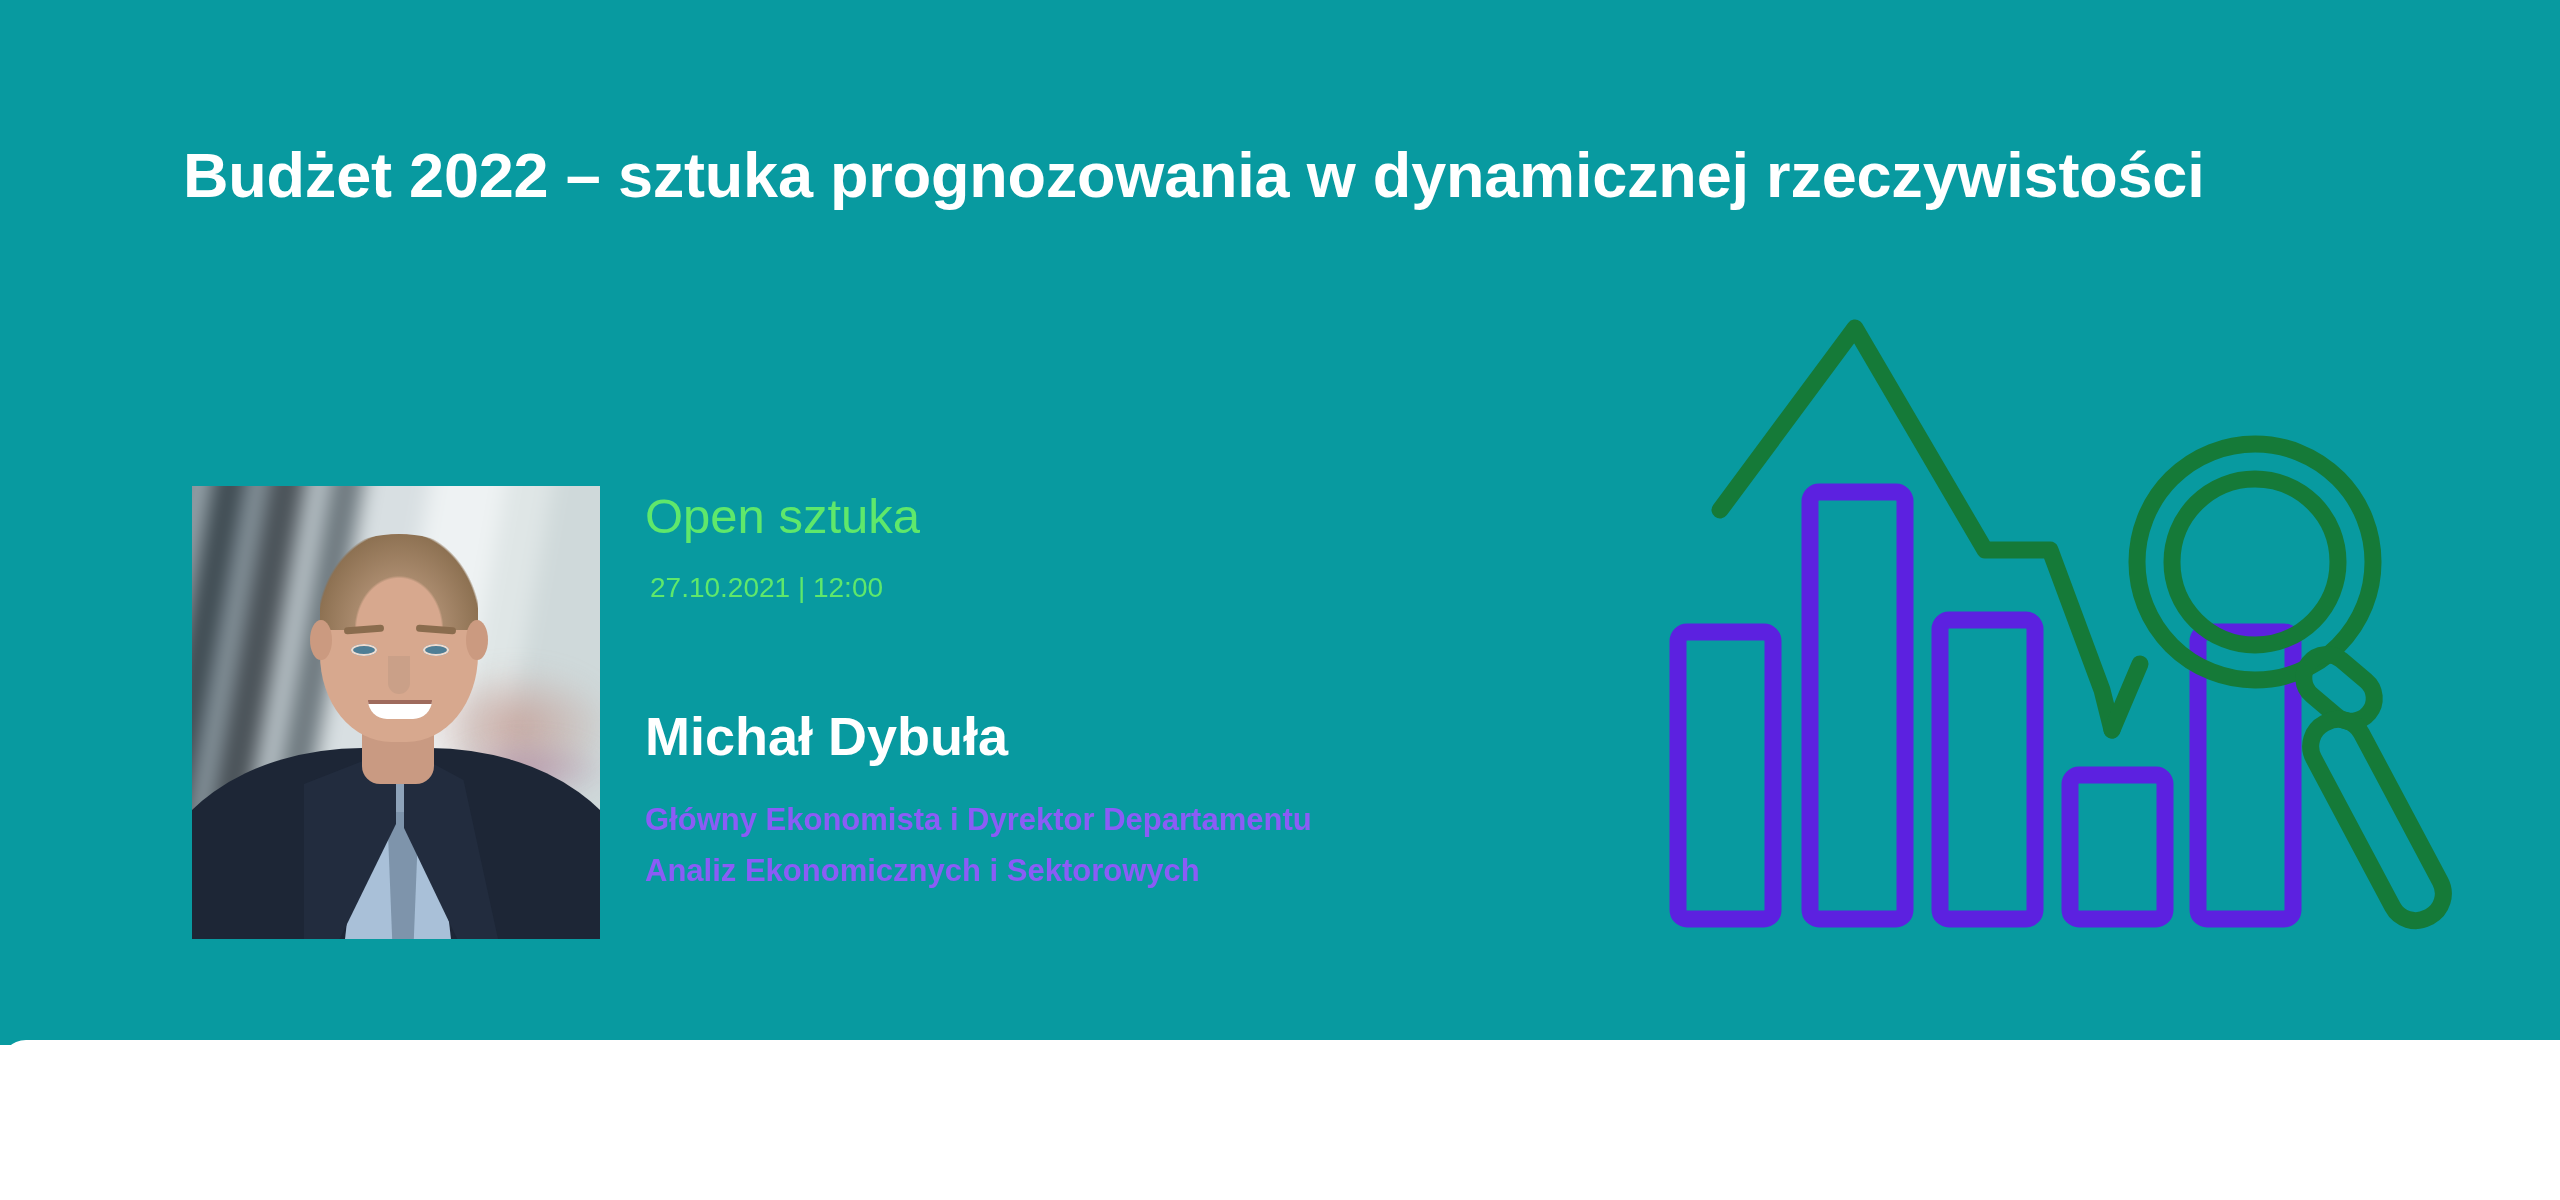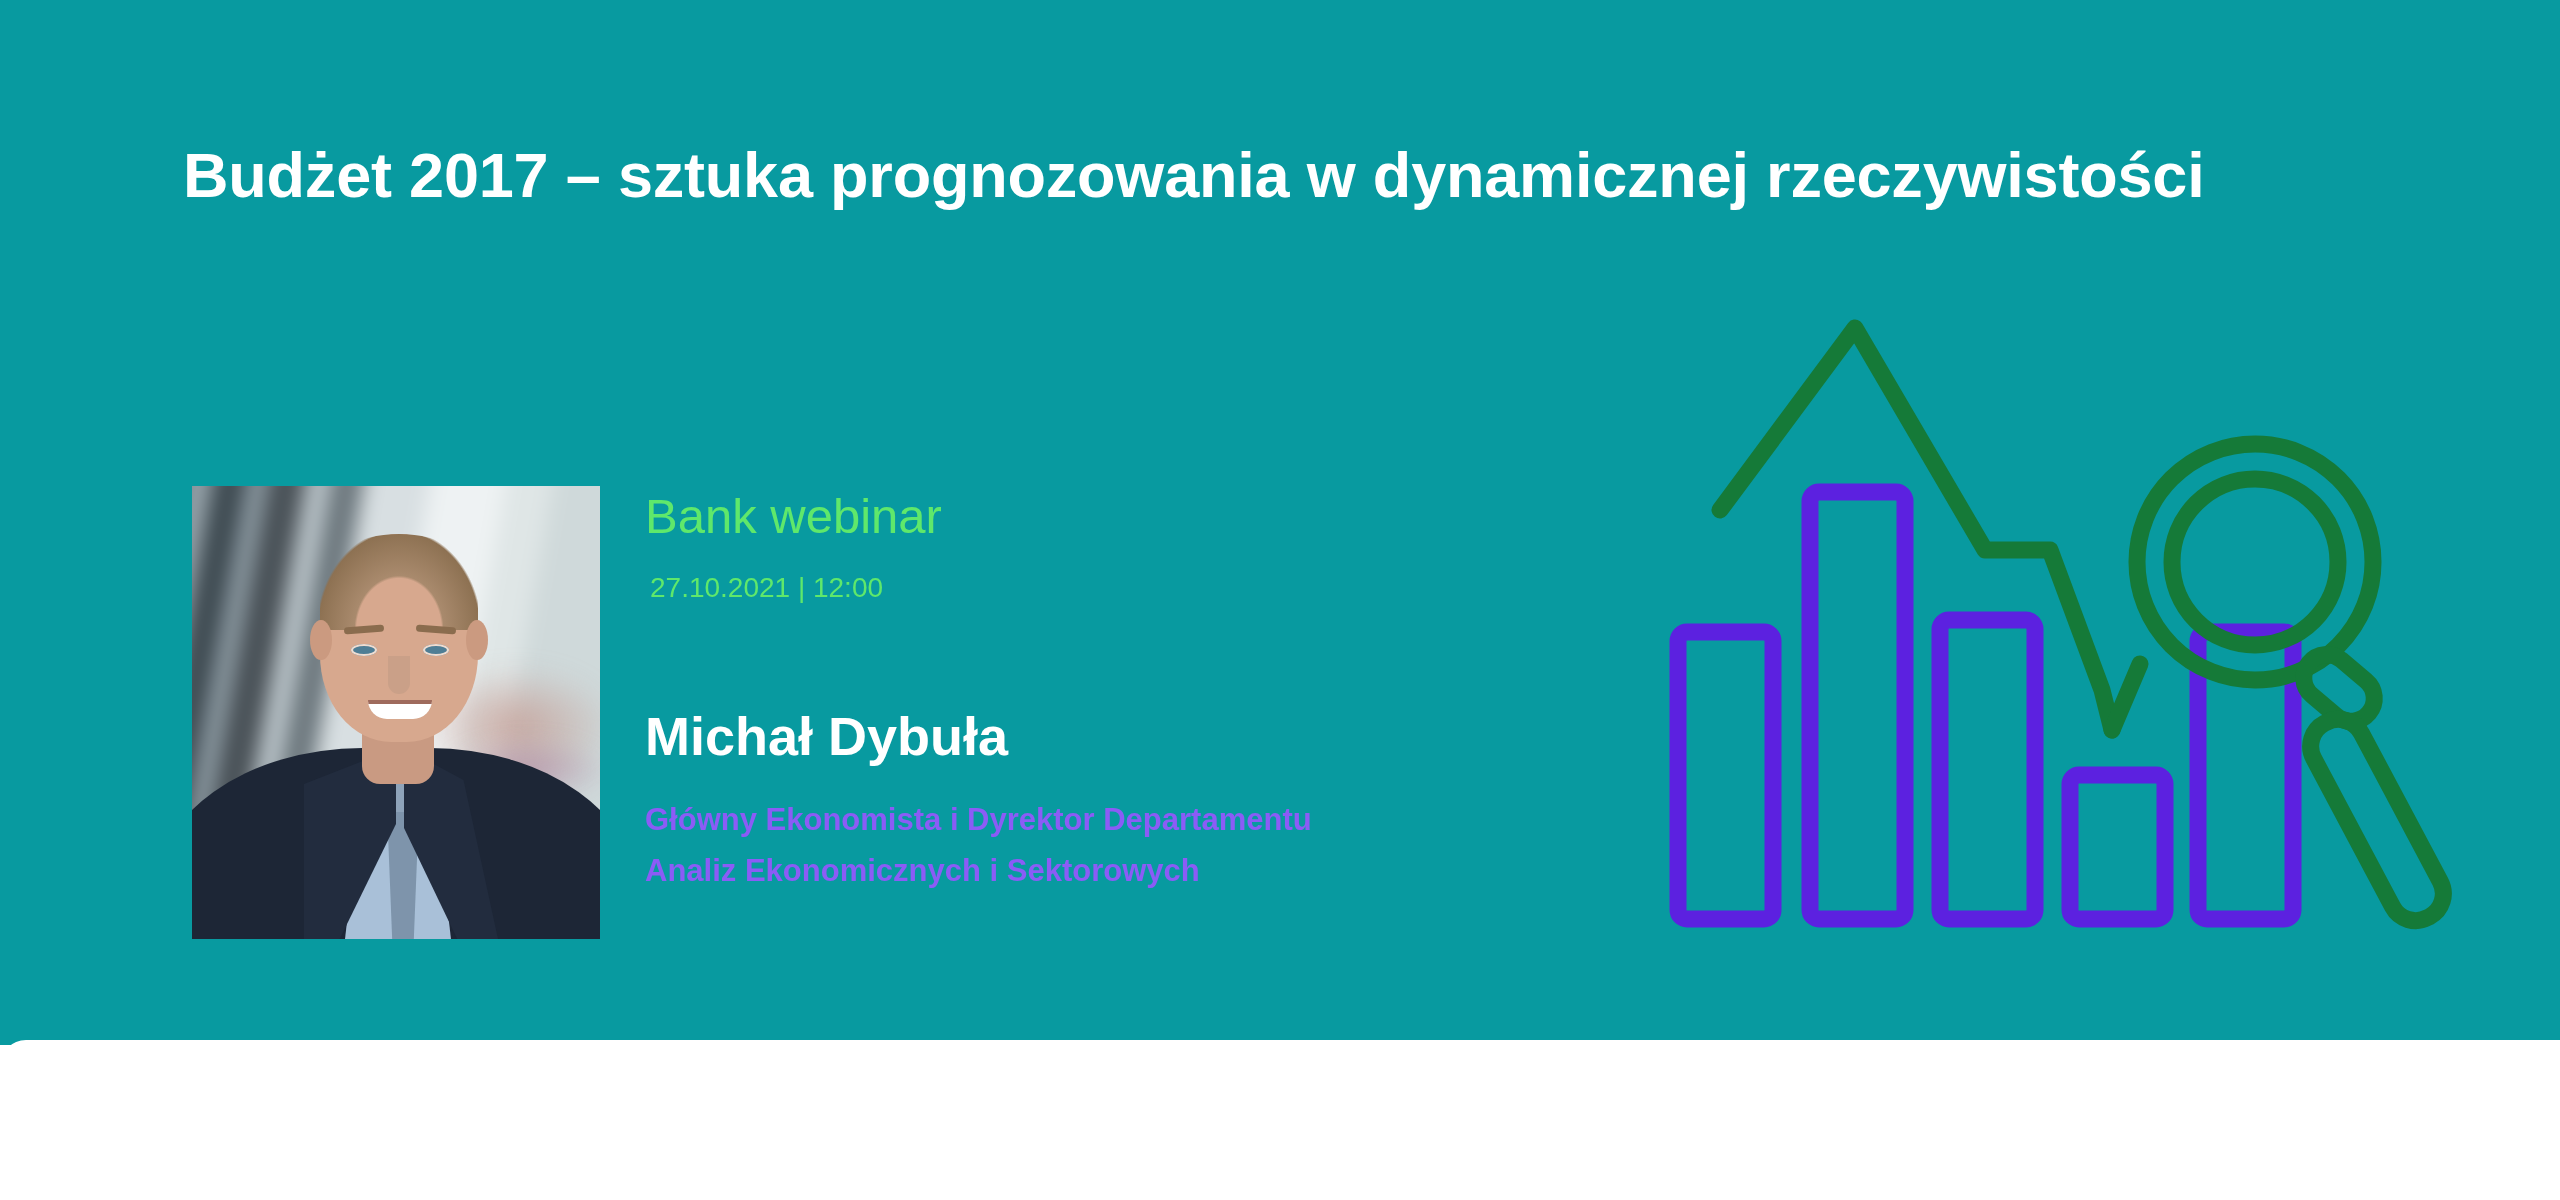--- a/index.html
+++ b/index.html
@@ -237,21 +237,21 @@
     border-radius: 26px 0 0 0;
   }
 </style>
 </head>
 <body>
 
 <div id="banner">
 
   <div class="stage"></div>
 
-  <h1 class="title">Budżet 2017 – sztuka prognozowania w dynamicznej rzeczywistości</h1>
+  <h1 class="title">Budżet 2022 – sztuka prognozowania w dynamicznej rzeczywistości</h1>
 
   <div class="photo-frame">
     <div class="photo-bg"></div>
     <div class="photo-bg2"></div>
     <div class="photo-bg3"></div>
     <div class="suit"></div>
     <div class="shirt"></div>
     <div class="tie"></div>
     <div class="tie-knot"></div>
     <div class="lapel-l"></div>
@@ -262,21 +262,21 @@
     <div class="ear-l"></div>
     <div class="ear-r"></div>
     <div class="brow-l"></div>
     <div class="brow-r"></div>
     <div class="eye-l"></div>
     <div class="eye-r"></div>
     <div class="nose"></div>
     <div class="mouth"></div>
   </div>
 
-  <div class="kicker">Bank webinar</div>
+  <div class="kicker">Open sztuka</div>
 
   <div class="datetime">27.10.2021 | 12:00</div>
 
   <div class="speaker-name">Michał Dybuła</div>
 
   <div class="speaker-lines">
     <div>Główny Ekonomista i Dyrektor Departamentu</div>
     <div>Analiz Ekonomicznych i Sektorowych</div>
   </div>
 

